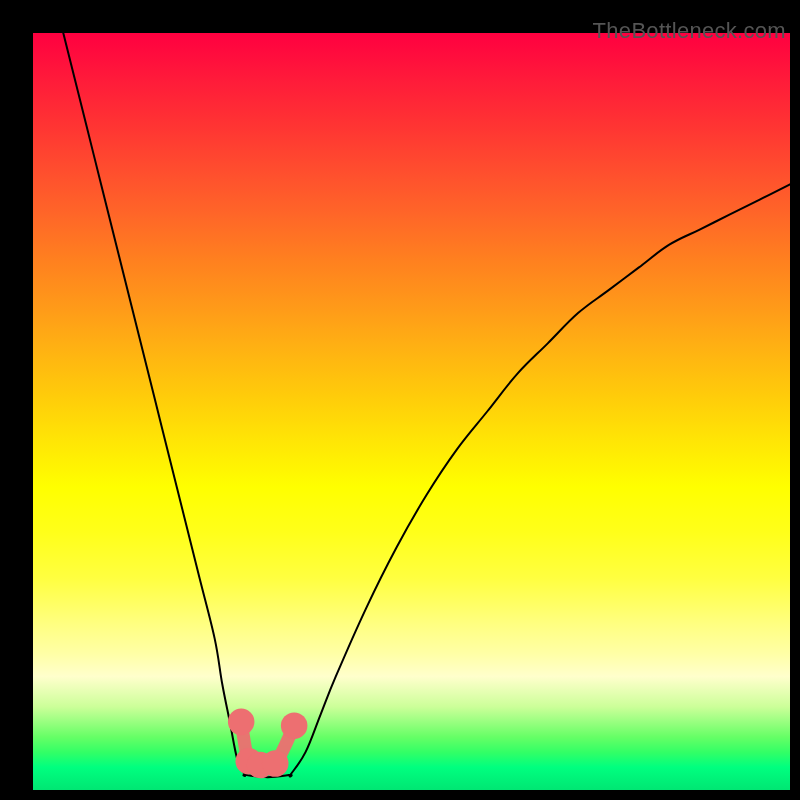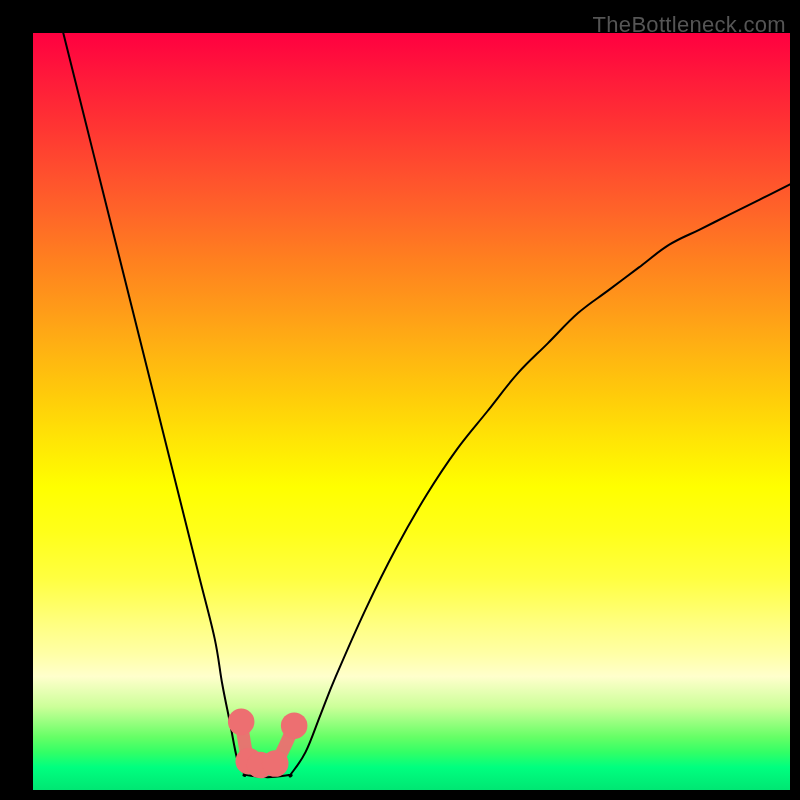--- a/index.html
+++ b/index.html
@@ -39,21 +39,21 @@
       #ccff99 89%,
       #99ff80 91%,
       #66ff66 93%,
       #33ff66 95%,
       #00ff7f 97%,
       #00e673 100%
     );
   }
   .watermark {
     position: absolute;
-    top: 12px;
+    top: 18px;
     right: 14px;
     color: #555;
     font-size: 22px;
     font-weight: 400;
     letter-spacing: 0.3px;
     user-select: none;
   }
   svg.curve {
     position: absolute;
     inset: 0;

